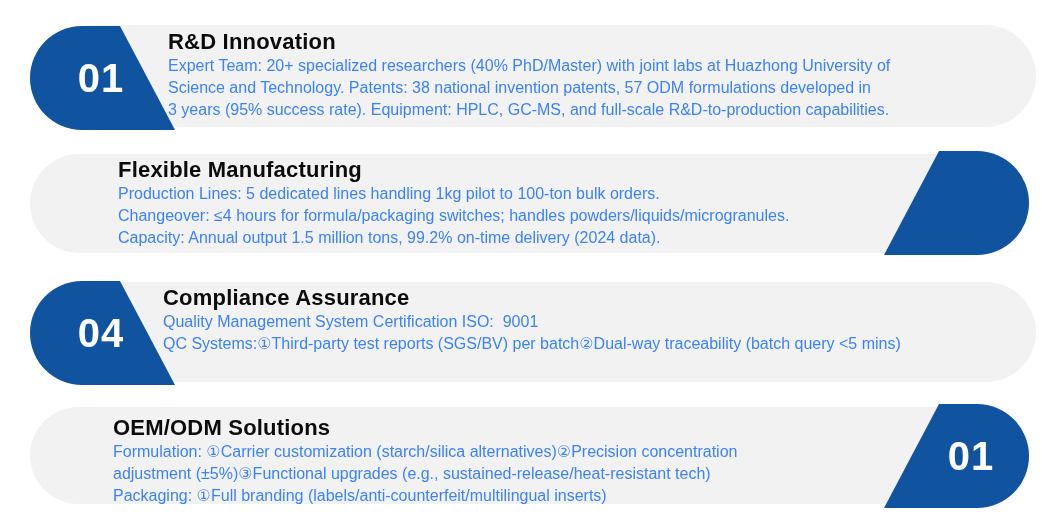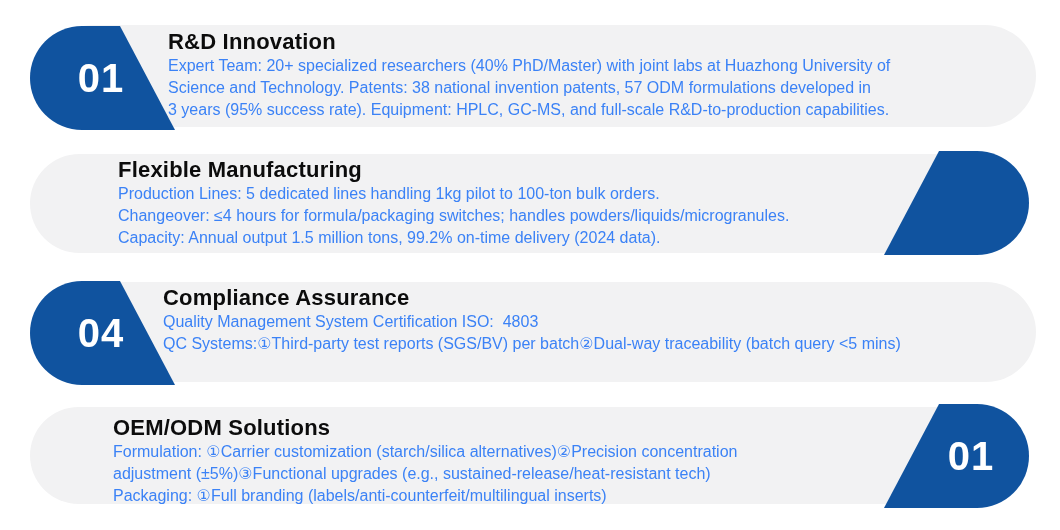--- a/index.html
+++ b/index.html
@@ -78,21 +78,21 @@
 <section class="card c3">
   <div class="card-bg"></div>
   <div class="badge bleft">
     <svg viewBox="0 0 145 104">
       <path d="M52 0 H90 L145 104 H52 A52 52 0 0 1 52 0 Z" fill="#10539f"></path>
     </svg>
     <span class="num">04</span>
   </div>
   <div class="content">
     <h2>Compliance Assurance</h2>
-    <p>Quality Management System Certification ISO:  4803</p>
+    <p>Quality Management System Certification ISO:  9001</p>
     <p>QC Systems:①Third-party test reports (SGS/BV) per batch②Dual-way traceability (batch query &lt;5 mins)</p>
   </div>
 </section>
 
 <section class="card c4">
   <div class="card-bg"></div>
   <div class="badge bright">
     <svg viewBox="0 0 145 104">
       <path d="M93 0 H55 L0 104 H93 A52 52 0 0 0 93 0 Z" fill="#10539f"></path>
     </svg>

